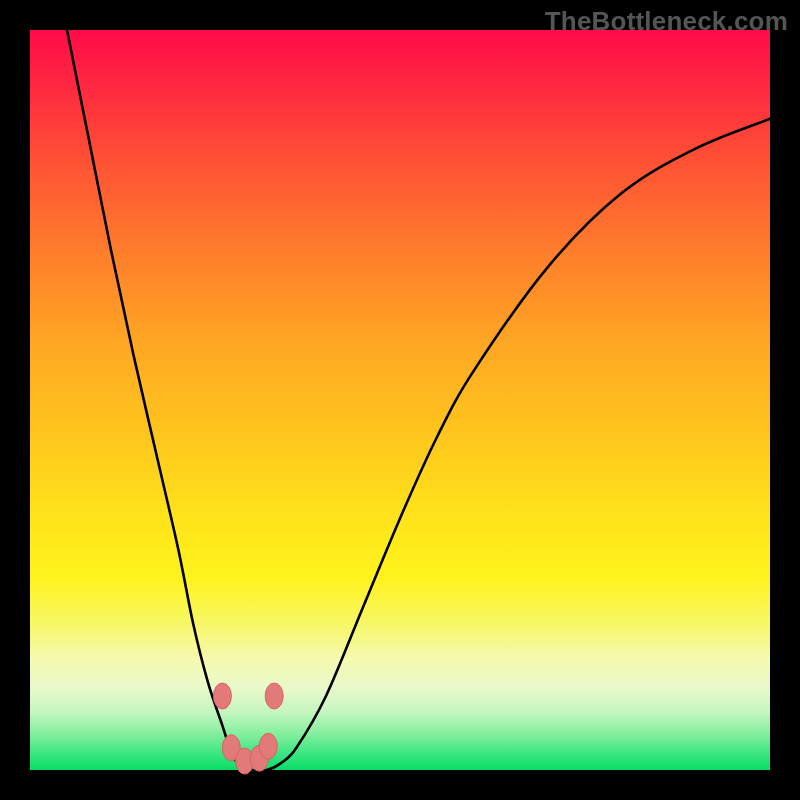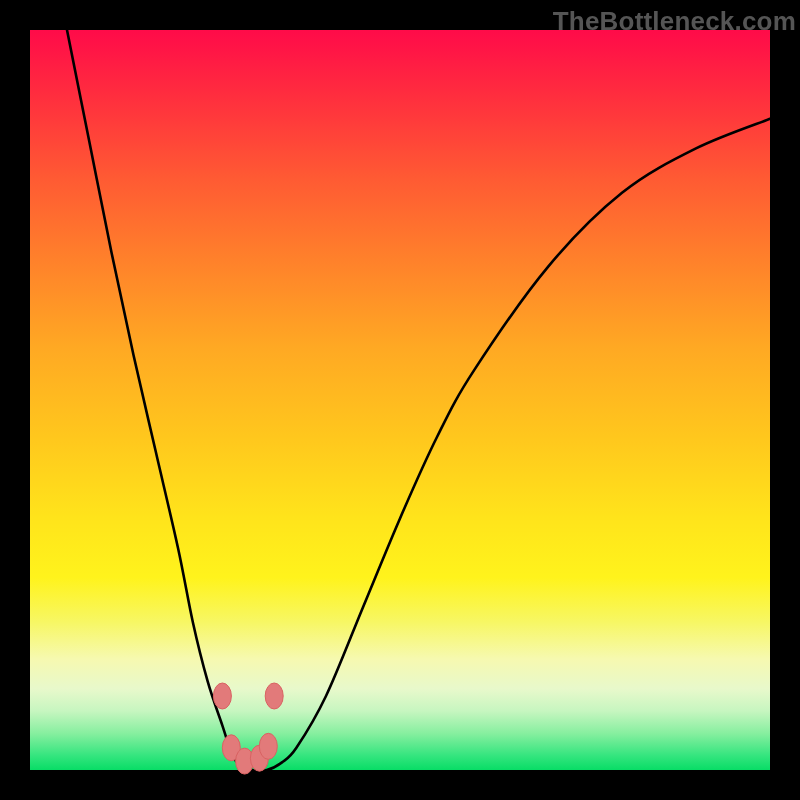--- a/index.html
+++ b/index.html
@@ -39,21 +39,21 @@
       #e8f9cb 89%,
       #c7f6c0 92%,
       #88efa0 95%,
       #36e57f 98%,
       #08dd66 100%
     );
   }
   .watermark {
     position: absolute;
     top: 6px;
-    right: 4px;
+    right: 12px;
     color: #555;
     font-size: 26px;
     font-weight: 600;
     letter-spacing: 0.2px;
     text-align: right;
   }
   svg.curve {
     position: absolute;
     left: 0;
     top: 0;

